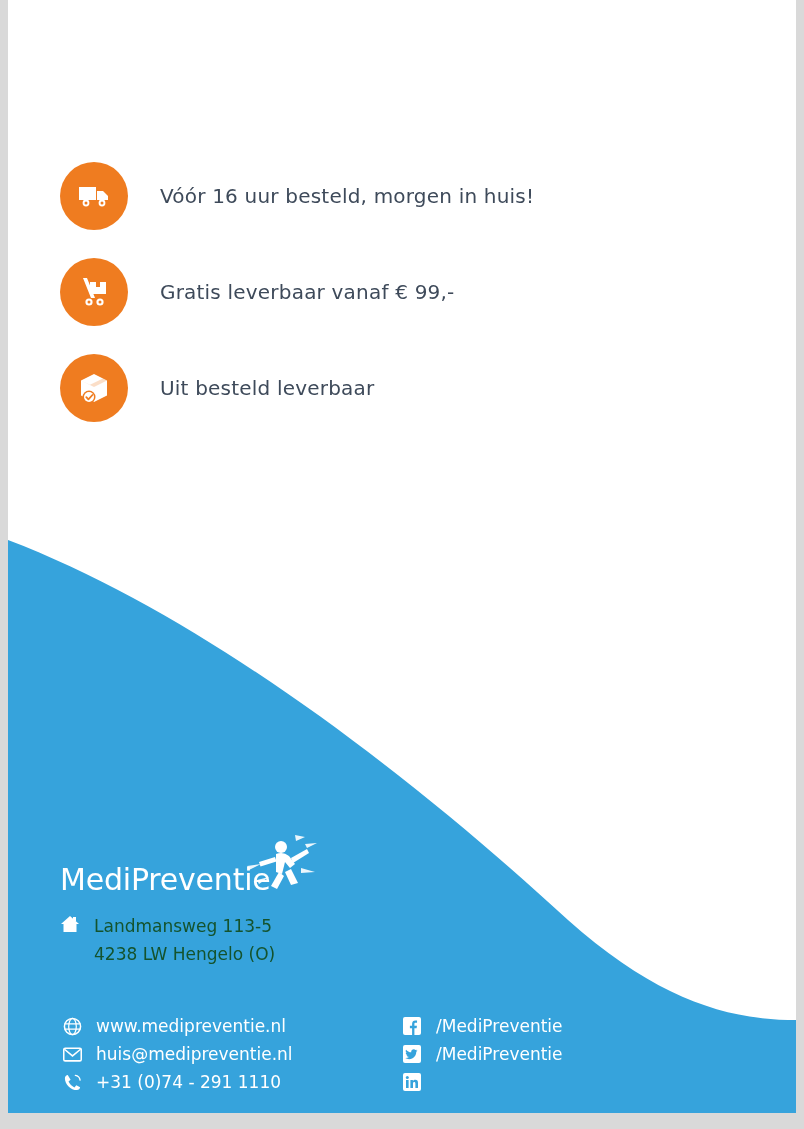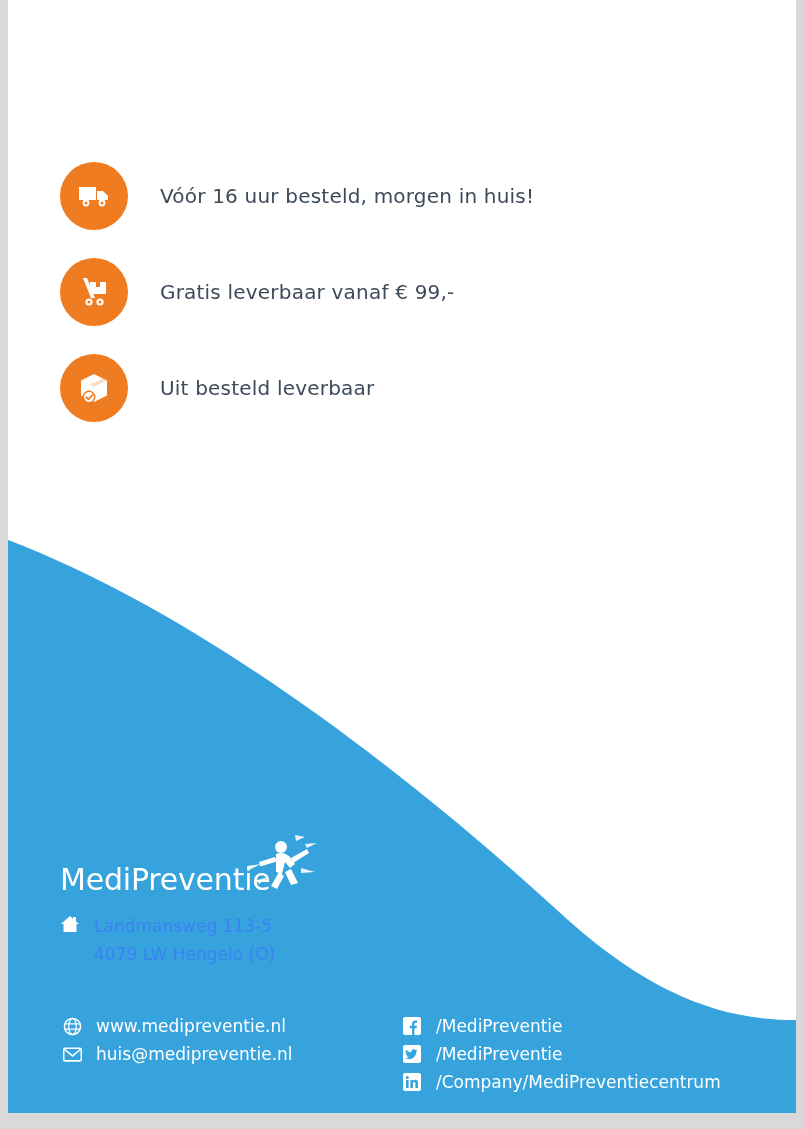--- a/index.html
+++ b/index.html
@@ -104,21 +104,21 @@
   }
   .address .ico {
     width: 22px;
     flex: 0 0 22px;
     margin-top: 2px;
   }
   .address-lines {
     margin-left: 12px;
     font-size: 17px;
     line-height: 28px;
-    color: #3b82f6;
+    color: #14532d;
   }
 
   .contact-cols {
     position: absolute;
     left: 52px;
     top: 192px;
     width: 720px;
     display: flex;
   }
   .col-left { width: 340px; }
@@ -226,21 +226,21 @@
 
     <div class="address">
       <div class="ico">
         <svg width="20" height="20" viewBox="0 0 20 20" aria-hidden="true">
           <path fill="#ffffff" d="M10 2L1 10h2.5v8h13v-8H19z"></path>
           <rect x="13" y="3" width="3" height="4" fill="#ffffff"></rect>
         </svg>
       </div>
       <div class="address-lines">
         <div>Landmansweg 113-5</div>
-        <div>4079 LW Hengelo (O)</div>
+        <div>4238 LW Hengelo (O)</div>
       </div>
     </div>
 
     <div class="contact-cols">
 
       <div class="col-left">
 
         <div class="c-row">
           <div class="c-ico">
             <svg width="19" height="19" viewBox="0 0 20 20" aria-hidden="true">
@@ -255,20 +255,29 @@
         <div class="c-row">
           <div class="c-ico">
             <svg width="19" height="15" viewBox="0 0 20 15" aria-hidden="true">
               <rect x="0.8" y="0.8" width="18.4" height="13.4" rx="1.5" fill="none" stroke="#ffffff" stroke-width="1.6"></rect>
               <path d="M1.5 2l8.5 7 8.5-7" fill="none" stroke="#ffffff" stroke-width="1.6"></path>
             </svg>
           </div>
           <div class="c-text">huis@medipreventie.nl</div>
         </div>
 
+        <div class="c-row">
+          <div class="c-ico">
+            <svg width="19" height="19" viewBox="0 0 20 20" aria-hidden="true">
+              <path fill="#ffffff" d="M5 2c-1.5 0-3 1.6-3 3.4 0 6.4 6.2 12.6 12.6 12.6 1.8 0 3.4-1.5 3.4-3l-4-2-2 2.2c-2.6-1.2-5-3.6-6.2-6.2L8 7z"></path>
+              <path d="M13 2.5a6 6 0 015 5" fill="none" stroke="#ffffff" stroke-width="1.4" stroke-linecap="round"></path>
+            </svg>
+          </div>
+          <div class="c-text">+31 (0)74 - 291 1110</div>
+        </div>
 
       </div>
 
       <div class="col-right">
 
         <div class="c-row">
           <div class="c-ico">
             <svg width="18" height="18" viewBox="0 0 18 18" aria-hidden="true">
               <rect width="18" height="18" rx="2" fill="#ffffff"></rect>
               <path fill="#36a3dc" d="M11.4 18V11.3h2.2l0.35-2.6h-2.55V7.1c0-0.75 0.2-1.25 1.3-1.25h1.35V3.6C13.8 3.55 13.1 3.5 12.3 3.5c-1.9 0-3.2 1.15-3.2 3.3v1.9H6.9v2.6h2.2V18z"></path>
@@ -289,21 +298,20 @@
 
         <div class="c-row">
           <div class="c-ico">
             <svg width="18" height="18" viewBox="0 0 18 18" aria-hidden="true">
               <rect width="18" height="18" rx="2" fill="#ffffff"></rect>
               <rect x="3" y="7" width="2.6" height="8" fill="#36a3dc"></rect>
               <circle cx="4.3" cy="4.6" r="1.5" fill="#36a3dc"></circle>
               <path fill="#36a3dc" d="M7.4 7h2.5v1.1c0.35-0.65 1.2-1.3 2.4-1.3 2 0 2.7 1.2 2.7 3.2V15h-2.6v-4.3c0-1-0.35-1.6-1.2-1.6-0.8 0-1.2 0.55-1.2 1.6V15H7.4z"></path>
             </svg>
           </div>
-          <div class="c-text">/Company/MediPreventiecentrum</div>
         </div>
 
       </div>
 
     </div>
 
   </div>
 
 </div>
 

